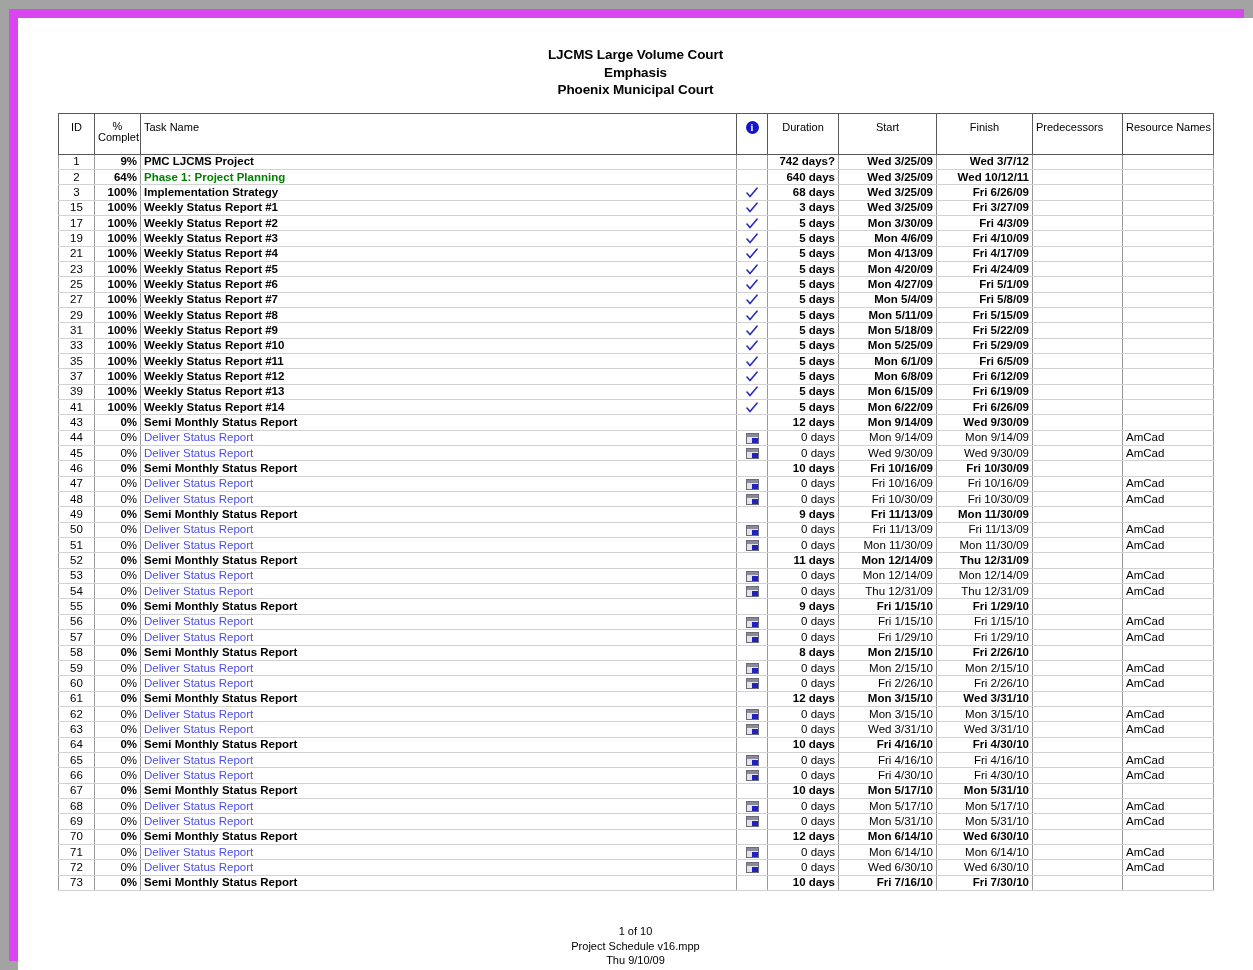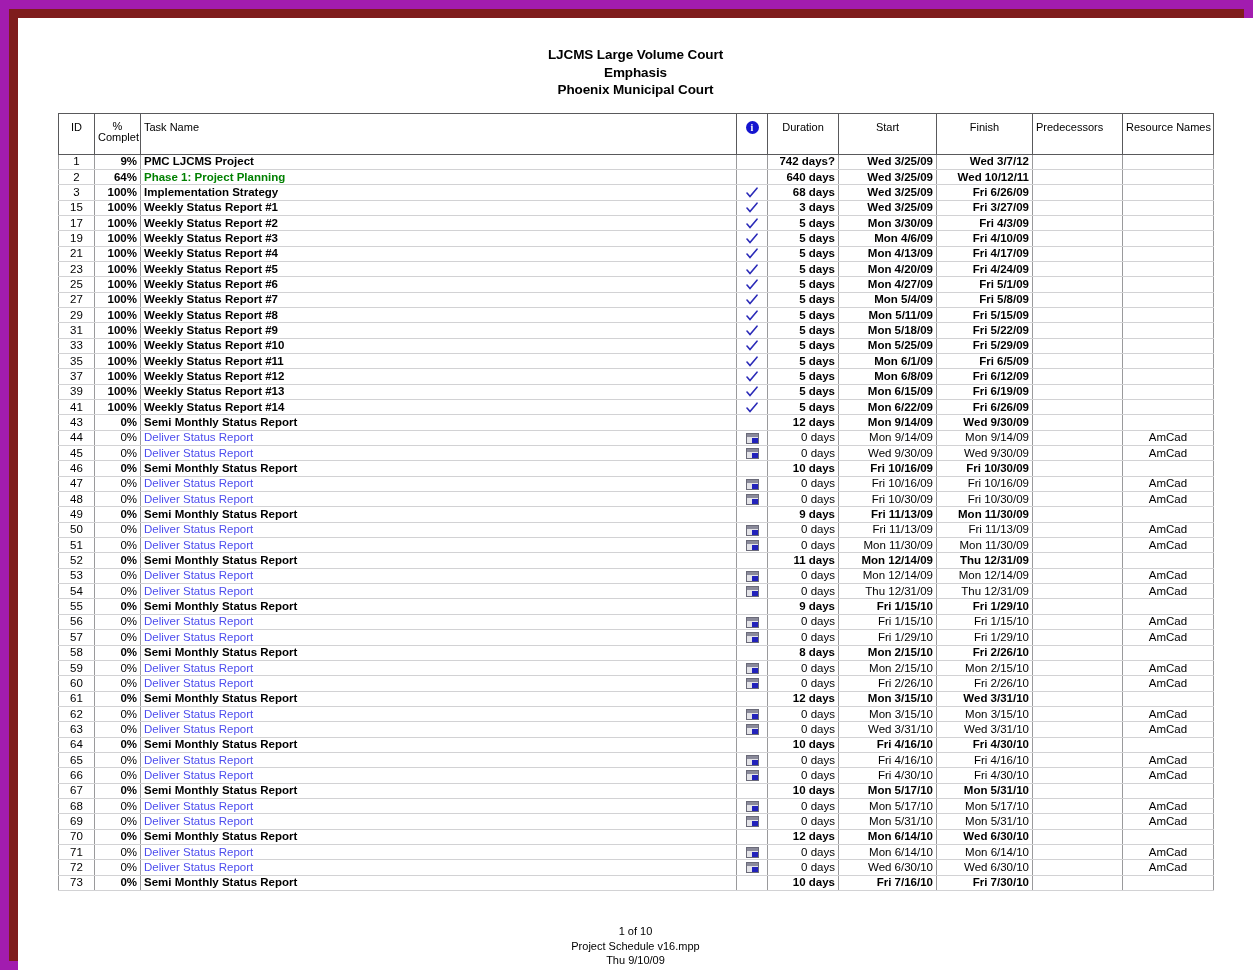--- a/index.html
+++ b/index.html
@@ -12,22 +12,22 @@
     width: 1253px;
     height: 970px;
     overflow: hidden;
   }
   #page-frame {
     position: absolute;
     left: 0; top: 0;
     width: 1253px;
     height: 970px;
     box-sizing: border-box;
-    border: 9px solid #a21caf;
-    background: #7f1d1d;
+    border: 9px solid #a3a3a3;
+    background: #d946ef;
   }
   #page-inner {
     position: absolute;
     left: 9px; top: 9px;
     width: 1235px;
     height: 952px;
     background: #ffffff;
     overflow: hidden;
   }
 
@@ -101,21 +101,21 @@
     vertical-align: middle;
   }
   td.id     { text-align: center; font-size: 10px; border-left: 1px solid #59595b; border-right: 1px solid #59595b;}
   td.pct    { text-align: right; padding-right: 3px; }
   td.task   { text-align: left; }
   td.ind    { text-align: center; padding: 0; }
   td.dur    { text-align: right; }
   td.start  { text-align: right; }
   td.finish { text-align: right; }
   td.pred   { text-align: left; }
-  td.res    { text-align: center; }
+  td.res    { text-align: left; }
 
   
   tr.lvl-summary td.pct,
   tr.lvl-summary td.task,
   tr.lvl-summary td.dur,
   tr.lvl-summary td.start,
   tr.lvl-summary td.finish { font-weight: bold; }
 
   tr.lvl-green td.task { color: #008000; font-weight: bold; }
   tr.lvl-green td.pct,

